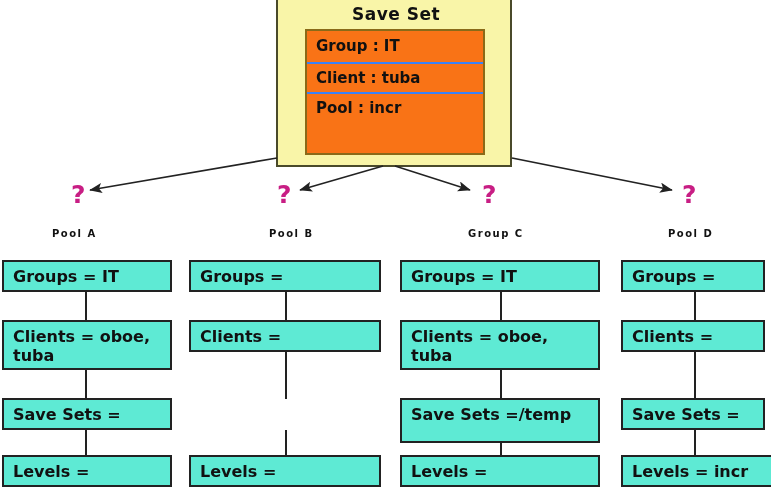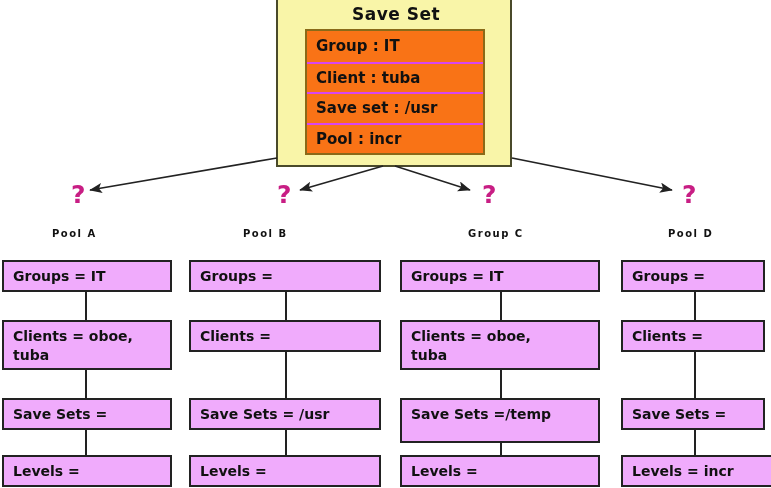--- a/index.html
+++ b/index.html
@@ -64,21 +64,21 @@
     box-sizing: border-box;
     display: flex;
     align-items: center;
     padding-left: 9px;
     font-size: 15px;
     font-weight: bold;
     color: #111111;
     white-space: nowrap;
   }
   .attr-row + .attr-row {
-    border-top: 2px solid #d946ef;
+    border-top: 2px solid #3b82f6;
   }
 
   
   #arrows {
     position: absolute;
     left: 0; top: 0;
     width: 771px;
     height: 488px;
     pointer-events: none;
   }
@@ -98,24 +98,24 @@
     font-size: 10px;
     font-weight: bold;
     color: #111111;
     letter-spacing: 1.5px;
     white-space: nowrap;
   }
 
   
   .pool-box {
     position: absolute;
-    background: #f0abfc;
+    background: #5eead4;
     border: 2px solid #222222;
     box-sizing: border-box;
-    font-size: 14px;
+    font-size: 16px;
     font-weight: bold;
     color: #111111;
     padding: 5px 0 0 9px;
     line-height: 19px;
     white-space: pre-line;
   }
 
   .connector {
     position: absolute;
     width: 2px;
@@ -127,21 +127,20 @@
 
 <div id="canvas">
 
   <div class="saveset-card">
     <div class="saveset-title">
       <span>Save Set</span>
     </div>
     <div class="attr-table">
       <div class="attr-row">Group : IT</div>
       <div class="attr-row">Client : tuba</div>
-      <div class="attr-row">Save set : /usr</div>
       <div class="attr-row">Pool : incr</div>
     </div>
   </div>
 
   <svg id="arrows" viewBox="0 0 771 488" width="771" height="488">
     <defs>
       <marker id="ah" markerWidth="9" markerHeight="9" refX="7.5" refY="3.2" orient="auto" markerUnits="strokeWidth">
         <path d="M0,0 L8,3.2 L0,6.4 L1.8,3.2 z" fill="#222222"></path>
       </marker>
     </defs>
@@ -150,41 +149,40 @@
     <line x1="395" y1="166" x2="470" y2="190" stroke="#222222" stroke-width="1.6" marker-end="url(#ah)"></line>
     <line x1="512" y1="158" x2="672" y2="190" stroke="#222222" stroke-width="1.6" marker-end="url(#ah)"></line>
   </svg>
 
   <div class="qmark" style="left:71px;  top:182px;">?</div>
   <div class="qmark" style="left:277px; top:182px;">?</div>
   <div class="qmark" style="left:482px; top:182px;">?</div>
   <div class="qmark" style="left:682px; top:182px;">?</div>
 
   <div class="pool-label" style="left:52px;  top:228px;">Pool  A</div>
-  <div class="pool-label" style="left:243px; top:228px;">Pool  B</div>
+  <div class="pool-label" style="left:269px; top:228px;">Pool  B</div>
   <div class="pool-label" style="left:468px; top:228px;">Group  C</div>
   <div class="pool-label" style="left:668px; top:228px;">Pool  D</div>
 
   <div class="connector" style="left:85px;  top:291px; height:30px;"></div>
   <div class="connector" style="left:85px;  top:369px; height:30px;"></div>
   <div class="connector" style="left:85px;  top:430px; height:26px;"></div>
 
   <div class="pool-box" style="left:2px; top:260px; width:170px; height:32px;">Groups = IT</div>
   <div class="pool-box" style="left:2px; top:320px; width:170px; height:50px;">Clients = oboe,
 tuba</div>
   <div class="pool-box" style="left:2px; top:398px; width:170px; height:32px;">Save Sets =</div>
   <div class="pool-box" style="left:2px; top:455px; width:170px; height:32px;">Levels =</div>
 
   <div class="connector" style="left:285px; top:291px; height:30px;"></div>
   <div class="connector" style="left:285px; top:352px; height:47px;"></div>
   <div class="connector" style="left:285px; top:430px; height:26px;"></div>
 
   <div class="pool-box" style="left:189px; top:260px; width:192px; height:32px;">Groups =</div>
   <div class="pool-box" style="left:189px; top:320px; width:192px; height:32px;">Clients =</div>
-  <div class="pool-box" style="left:189px; top:398px; width:192px; height:32px;">Save Sets = /usr</div>
   <div class="pool-box" style="left:189px; top:455px; width:192px; height:32px;">Levels =</div>
 
   <div class="connector" style="left:500px; top:291px; height:30px;"></div>
   <div class="connector" style="left:500px; top:369px; height:30px;"></div>
   <div class="connector" style="left:500px; top:430px; height:26px;"></div>
 
   <div class="pool-box" style="left:400px; top:260px; width:200px; height:32px;">Groups = IT</div>
   <div class="pool-box" style="left:400px; top:320px; width:200px; height:50px;">Clients = oboe,
 tuba</div>
   <div class="pool-box" style="left:400px; top:398px; width:200px; height:45px;">Save Sets =/temp</div>

